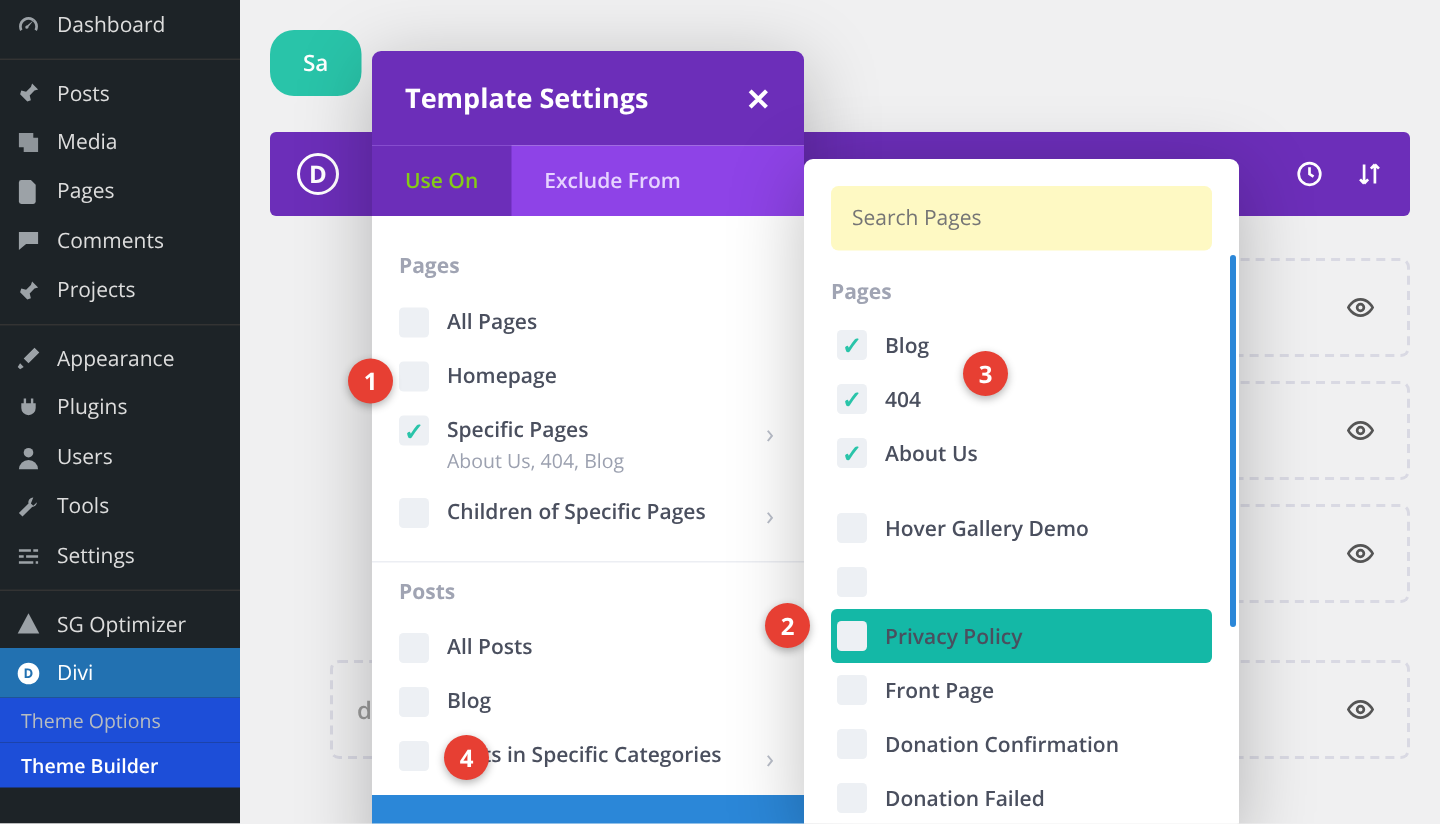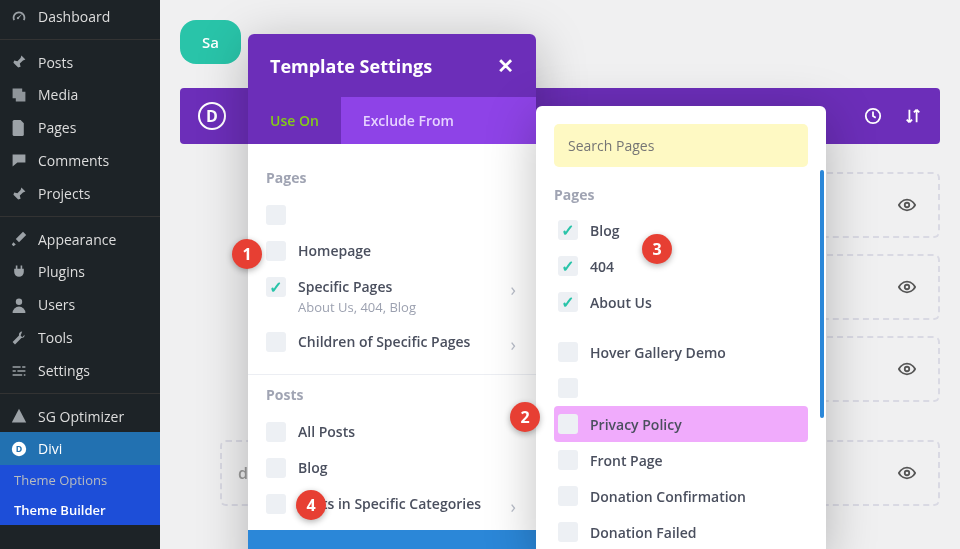--- a/index.html
+++ b/index.html
@@ -47,21 +47,21 @@
 .opt-sub { color: #9ca1b0; font-size: 13px; font-weight: 400; margin-top: 2px; }
 .opt-chevron { color: #b9bec9; font-size: 18px; padding-right: 2px; }
 .hr { border-top: 1px solid #eceef3; margin: 10px -18px; }
 .create-btn { background: #2b87d8; color: #fff; text-align: center; padding: 16px 0; font-weight: 700; font-size: 15px; cursor: pointer; position: relative; }
 
 
 .flyout { position: absolute; left: 536px; top: 106px; width: 290px; background: #fff; border-radius: 6px; box-shadow: 0 10px 50px rgba(0,0,0,.25); z-index: 11; padding: 18px 18px 6px 18px; }
 .search { width: 100%; background: #fef9c3; border: none; border-radius: 5px; padding: 12px 14px; font-size: 14px; color: #8a8f9c; }
 .fly-sec-title { color: #a0a4b3; font-weight: 700; font-size: 14px; margin: 18px 0 8px 0; }
 .fly-item { display: flex; align-items: center; gap: 12px; padding: 8px 4px; border-radius: 4px; }
-.fly-item.highlight { background: #f0abfc; }
+.fly-item.highlight { background: #14b8a6; }
 .fly-item span.label { font-weight: 600; font-size: 14px; color: #4a4f5e; }
 .blue-scroll { position: absolute; right: 2px; top: 64px; width: 4px; height: 248px; background: #2b87d8; border-radius: 2px; }
 
 
 .callout { position: absolute; width: 30px; height: 30px; border-radius: 50%; background: #e73f33; color: #fff; font-weight: 700; font-size: 16px; display: flex; align-items: center; justify-content: center; z-index: 20; box-shadow: 0 2px 6px rgba(0,0,0,.3); }
 
 svg { display: block; }
 </style>
 </head>
 <body>
@@ -261,20 +261,21 @@
   </div>
   <div class="modal-tabs">
     <div class="on">Use On</div>
     <div>Exclude From</div>
   </div>
   <div class="modal-body">
     <div class="sec-title">Pages</div>
 
     <div class="opt">
       <div class="chk"></div>
+      <div class="opt-label">All Pages</div>
     </div>
     <div class="opt">
       <div class="chk"></div>
       <div class="opt-label">Homepage</div>
     </div>
     <div class="opt">
       <div class="chk on">✓</div>
       <div style="flex:1">
         <div class="opt-label">Specific Pages</div>
         <div class="opt-sub">About Us, 404, Blog</div>

